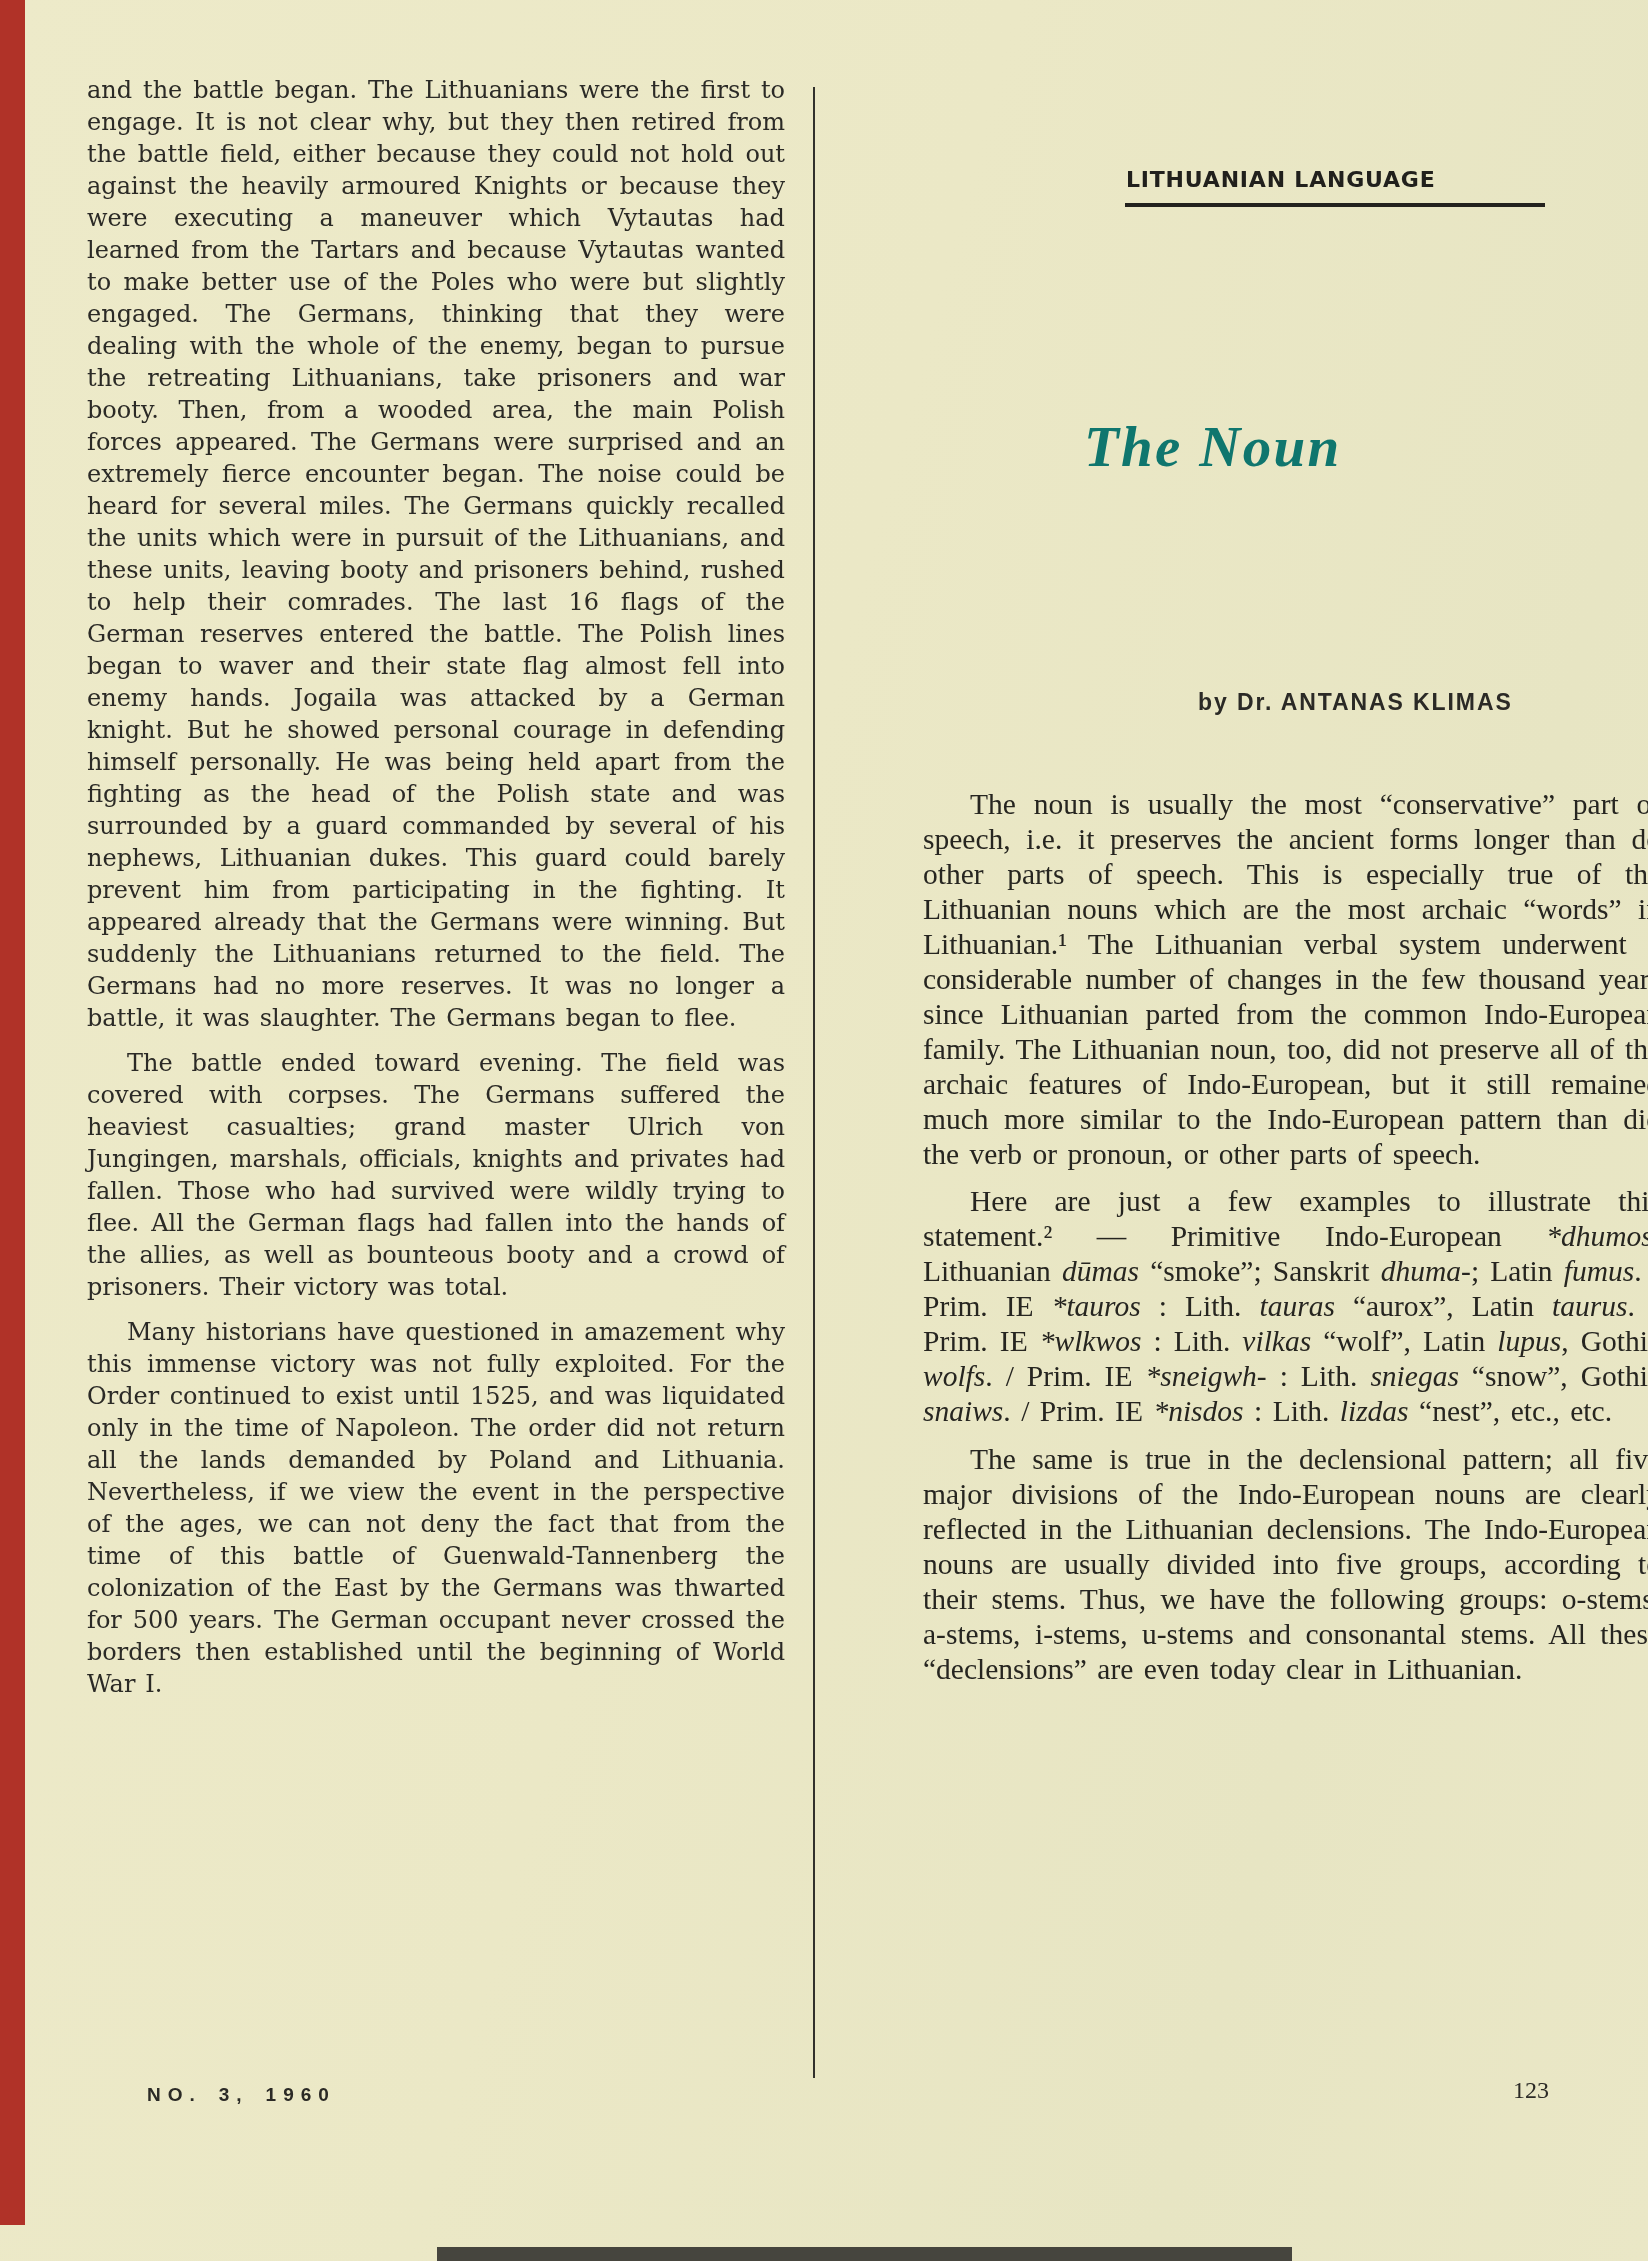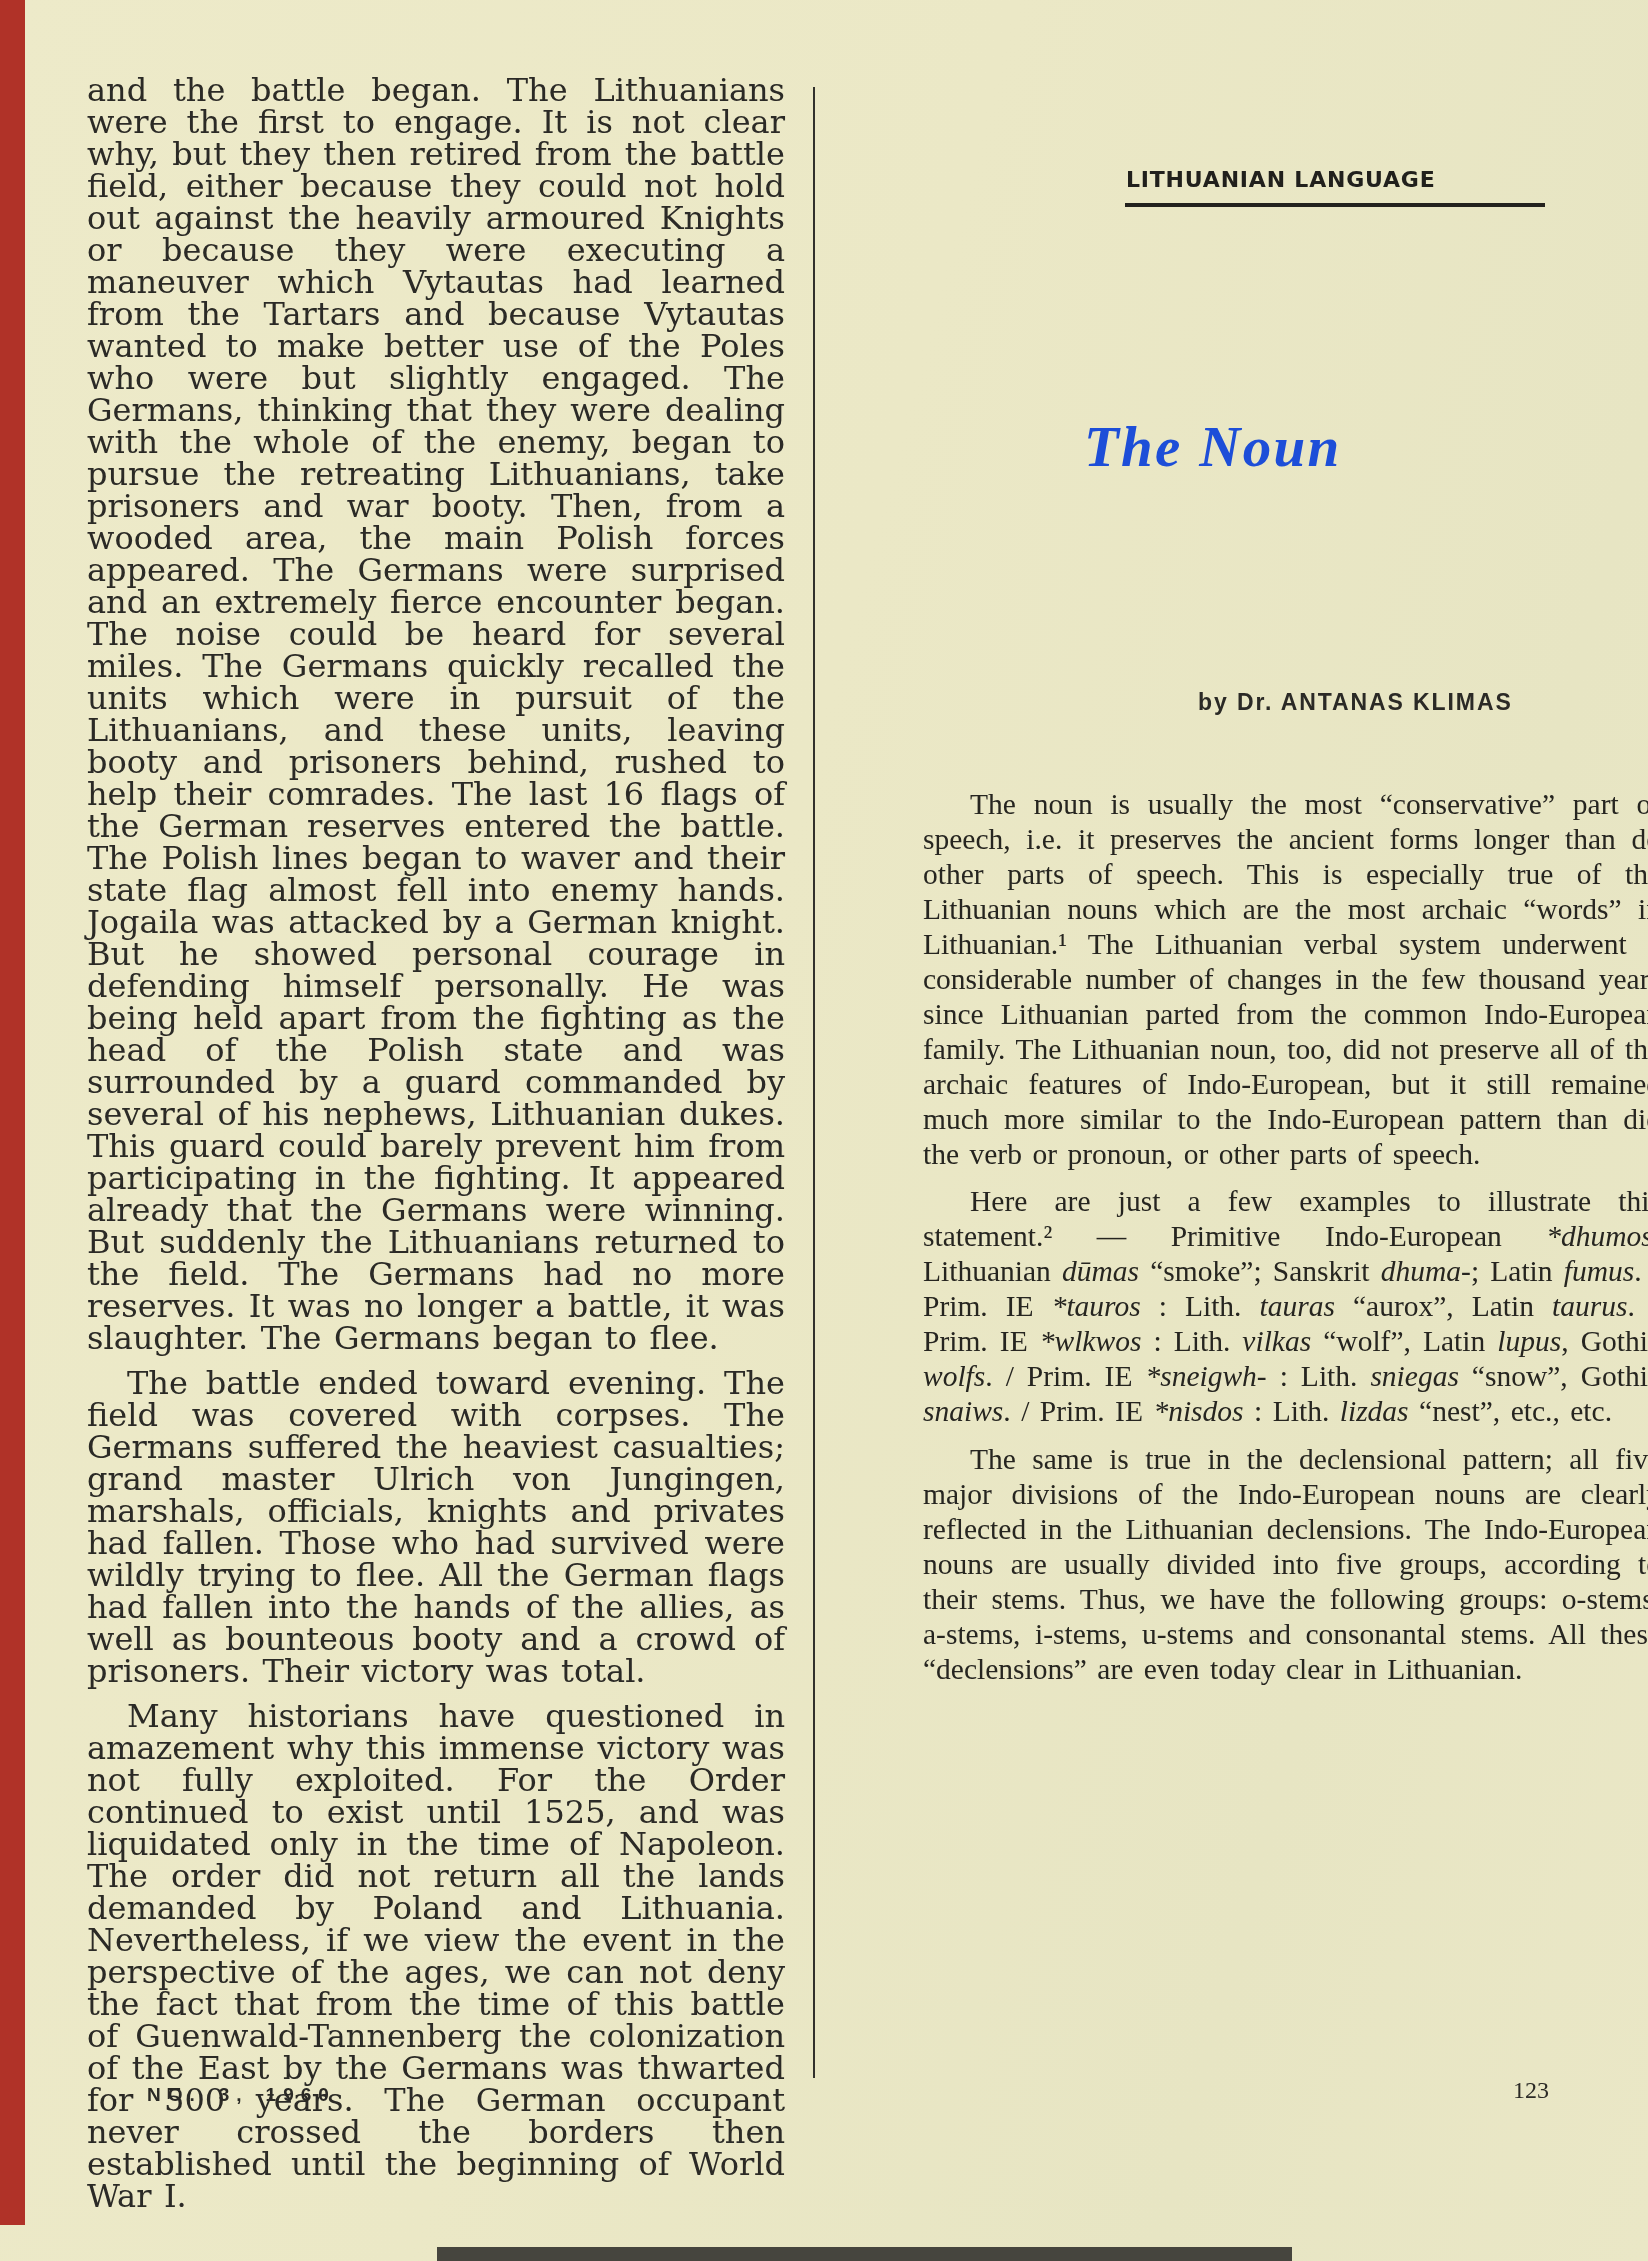--- a/index.html
+++ b/index.html
@@ -6,21 +6,21 @@
   body{
     width:1648px;height:2261px;position:relative;overflow:hidden;
     background:linear-gradient(105deg,#edeac9 0%,#ebe8c6 45%,#e7e5c3 78%,#eae7c6 100%);
     font-family:"Liberation Serif",serif;
   }
   .edge-strip{position:absolute;left:0;top:0;width:25px;height:2225px;background:#b03228;}
   .bottom-bar{position:absolute;left:437px;top:2247px;width:855px;height:14px;background:#46453e;}
 
   .left-col{
     position:absolute;left:87px;top:74px;width:698px;
-    font-family:"DejaVu Serif",serif;font-size:32px;line-height:32px;
+    font-family:"DejaVu Serif",serif;font-size:24px;line-height:32px;
     color:#2b2a26;text-align:justify;word-spacing:2.3px;
   }
   .left-col p{margin:0 0 13px 0;}
   .left-col p.indent{text-indent:40px;}
 
   .issue-footer{
     position:absolute;left:147px;top:2084px;
     font-family:"Liberation Sans",sans-serif;font-weight:bold;font-size:19px;
     letter-spacing:7px;word-spacing:4.7px;color:#2b2a26;white-space:nowrap;
   }
@@ -30,21 +30,21 @@
   .rc-header{
     position:absolute;left:1126px;top:167px;
     font-family:"DejaVu Sans",sans-serif;font-weight:600;font-size:22px;
     letter-spacing:0.8px;color:#21201c;white-space:nowrap;
   }
   .rc-underline{position:absolute;left:1125px;top:203px;width:420px;height:3.9px;background:#23221e;}
 
   .rc-title{
     position:absolute;left:1084px;top:414px;
     font-family:"Liberation Serif",serif;font-style:italic;font-weight:600;
-    font-size:57px;letter-spacing:2.3px;color:#1d4ed8;white-space:nowrap;text-align:center;
+    font-size:57px;letter-spacing:2.3px;color:#0f766e;white-space:nowrap;text-align:center;
   }
 
   .rc-byline{
     position:absolute;left:1198px;top:689px;
     font-family:"Liberation Sans",sans-serif;font-weight:bold;font-size:23px;
     letter-spacing:1.9px;color:#2b2a26;white-space:nowrap;
   }
 
   .rc-body{
     position:absolute;left:875px;top:787px;width:738px;

